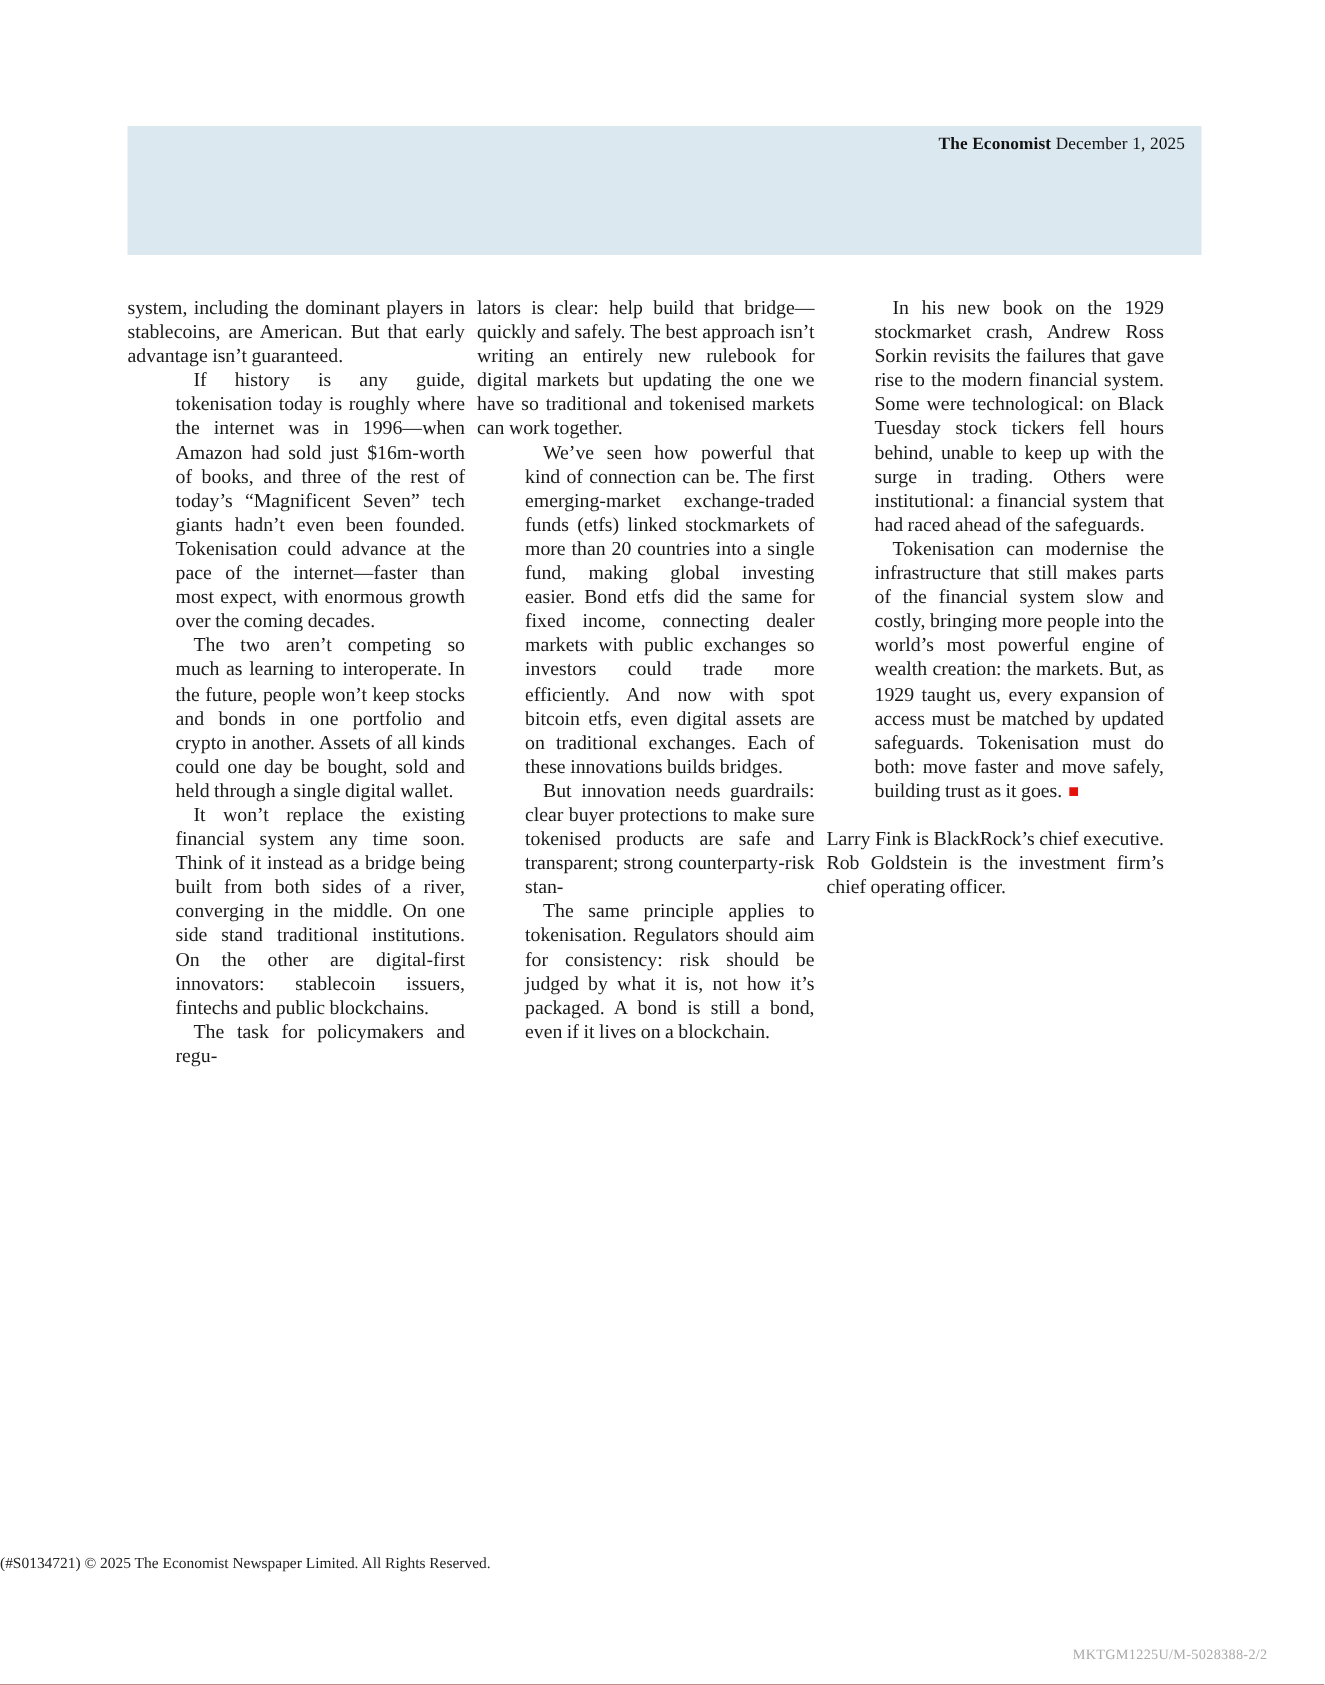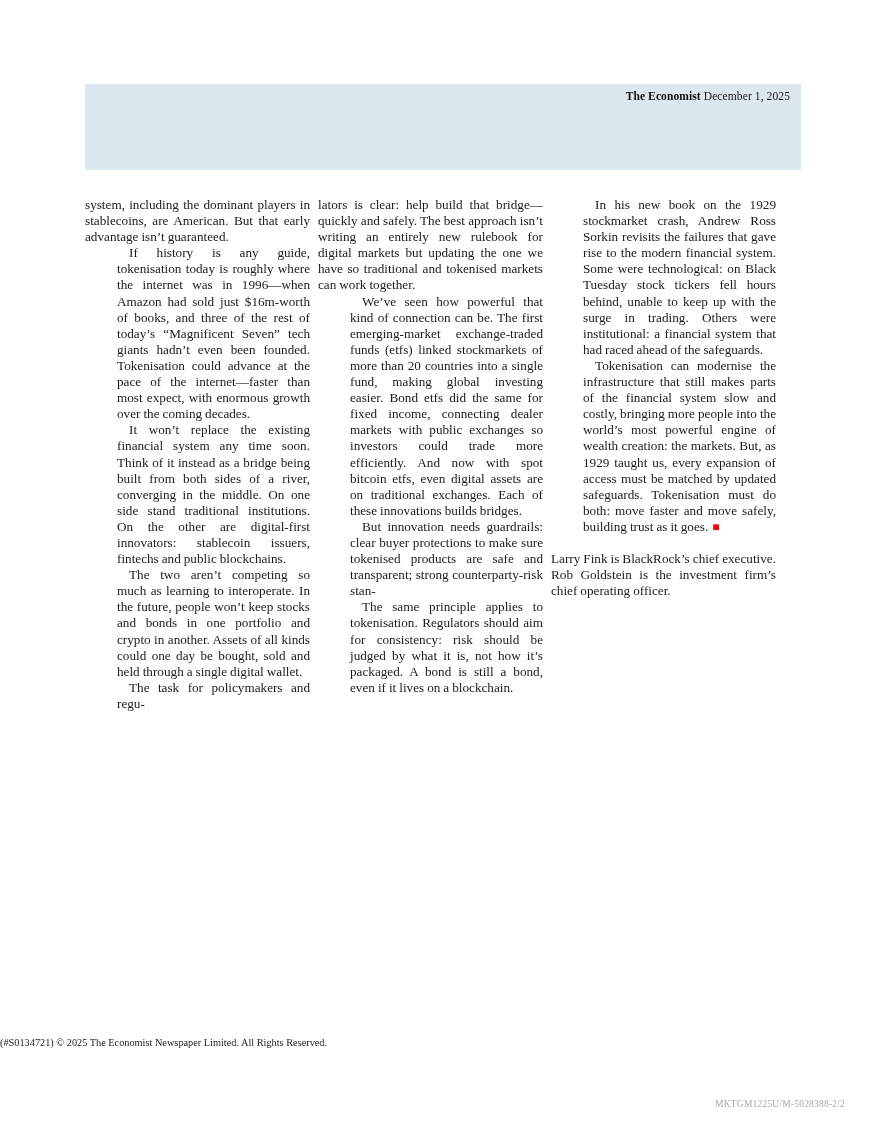--- a/index.html
+++ b/index.html
@@ -91,22 +91,22 @@
       <span class="pub">The Economist</span>
       <span>December 1, 2025</span>
     </div>
   </div>
 
   <div class="columns">
 
     <div class="col">
       <p>system, including the dominant players in stablecoins, are American. But that early advantage isn’t guaranteed.</p>
       <p class="indent">If history is any guide, tokenisation today is roughly where the internet was in 1996—when Amazon had sold just $16m-worth of books, and three of the rest of today’s “Magnificent Seven” tech giants hadn’t even been founded. Tokenisation could advance at the pace of the internet—faster than most expect, with enormous growth over the coming decades.</p>
+      <p class="indent">The two aren’t competing so much as learning to interoperate. In the future, people won’t keep stocks and bonds in one portfolio and crypto in another. Assets of all kinds could one day be bought, sold and held through a single digital wallet.</p>
       <p class="indent">It won’t replace the existing financial system any time soon. Think of it instead as a bridge being built from both sides of a river, converging in the middle. On one side stand traditional institutions. On the other are digital-first innovators: stablecoin issuers, fintechs and public blockchains.</p>
-      <p class="indent">The two aren’t competing so much as learning to interoperate. In the future, people won’t keep stocks and bonds in one portfolio and crypto in another. Assets of all kinds could one day be bought, sold and held through a single digital wallet.</p>
       <p class="indent">The task for policymakers and regu-</p>
     </div>
 
     <div class="col">
       <p>lators is clear: help build that bridge—quickly and safely. The best approach isn’t writing an entirely new rulebook for digital markets but updating the one we have so traditional and tokenised markets can work together.</p>
       <p class="indent">We’ve seen how powerful that kind of connection can be. The first emerging-market exchange-traded funds (etfs) linked stockmarkets of more than 20 countries into a single fund, making global investing easier. Bond etfs did the same for fixed income, connecting dealer markets with public exchanges so investors could trade more efficiently. And now with spot bitcoin etfs, even digital assets are on traditional exchanges. Each of these innovations builds bridges.</p>
       <p class="indent">But innovation needs guardrails: clear buyer protections to make sure tokenised products are safe and transparent; strong counterparty-risk stan-</p>
       <p class="indent">The same principle applies to tokenisation. Regulators should aim for consistency: risk should be judged by what it is, not how it’s packaged. A bond is still a bond, even if it lives on a blockchain.</p>
     </div>
 

